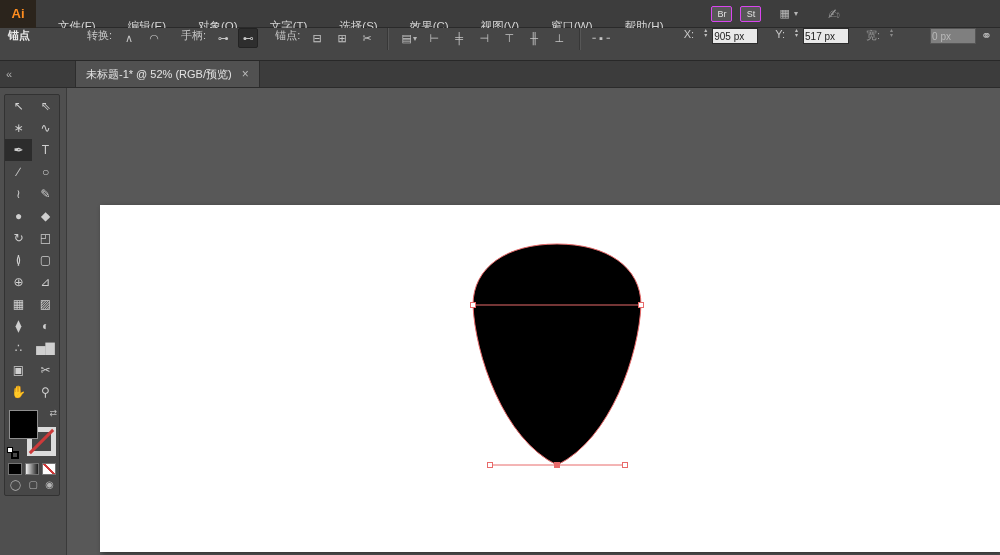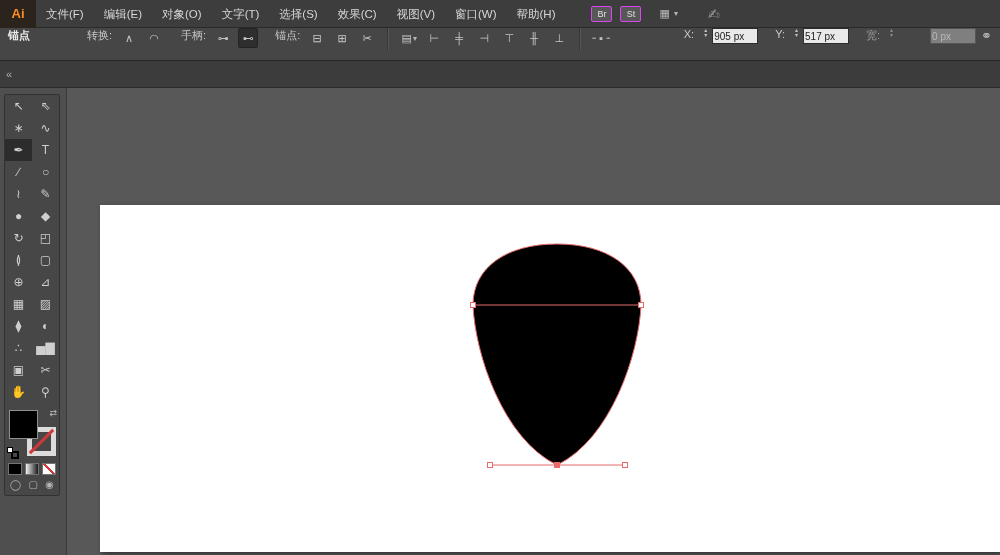--- a/index.html
+++ b/index.html
@@ -2,24 +2,24 @@
 <html><head>
 <meta charset="utf-8">
 <style>
   * { box-sizing: border-box; margin: 0; padding: 0; }
   html, body { width: 1000px; height: 555px; overflow: hidden; }
   body { font-family: "Liberation Sans", "DejaVu Sans", sans-serif; background:#535353; }
   .app { width:1000px; height:555px; display:flex; flex-direction:column; }
 
   
   .menubar { height:20px; flex:0 0 28px; background:#3d3d3d; border-bottom:1px solid #2a2a2a;
-             display:flex; align-items:center; }
+             display:flex; align-items:center;gap:12px; }
   .logo { width:36px; height:28px; background:#2b241c; color:#ff8d1f; font-weight:bold;
           font-size:13px; display:flex; align-items:center; justify-content:center; }
-  .menu-item { padding:0 10px; font-size:11.5px; color:#d6d6d6; height:28px; line-height:28px; cursor:default; }
+  .menu-item { padding:12px 10px; font-size:11.5px; color:#d6d6d6; height:28px; line-height:28px; cursor:default; }
   .mb-group { display:flex; align-items:center; margin-left:26px; gap:8px; }
   .mb-btn { background:#575757; border:1px solid #d946ef; color:#e2e2e2; font-size:9px;
             width:21px; height:16px; border-radius:2px; display:flex; align-items:center; justify-content:center; }
   .workspace { color:#b8b8b8; font-size:11px; display:flex; align-items:center; gap:3px; margin-left:10px; }
   .live-ic { color:#9a9a9a; font-size:14px; margin-left:22px; }
 
   
   .controlbar { height:33px; flex:0 0 33px; background:#464646; border-bottom:1px solid #282828;
                 display:flex; align-items:flex-start; padding:0 8px; gap:5px; color:#c8c8c8; font-size:11px; white-space:nowrap; }
   .cb-title { font-weight:bold; color:#eaeaea; margin-right:40px; }
@@ -193,20 +193,24 @@
       <span>▾</span>
     </span>
     <input class="cb-input disabled" value="0 px" style="">
 
     <span class="link-ic">⚭</span>
   </div>
 
   <div class="tabrow">
     <div class="side-cap">
       <span class="collapse">«</span>
+    </div>
+    <div class="doc-tab">
+      <span>未标题-1* @ 52% (RGB/预览)</span>
+      <span class="tab-close">×</span>
     </div>
   </div>
 
   <div class="main">
 
     <div class="side">
       <div class="toolpanel">
         <div class="tool-grid">
             <div class="tool">↖</div>
             <div class="tool">⇖</div>

